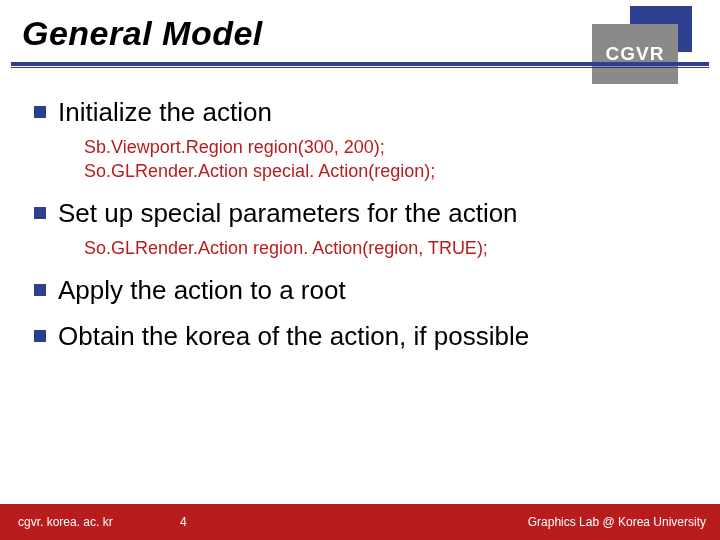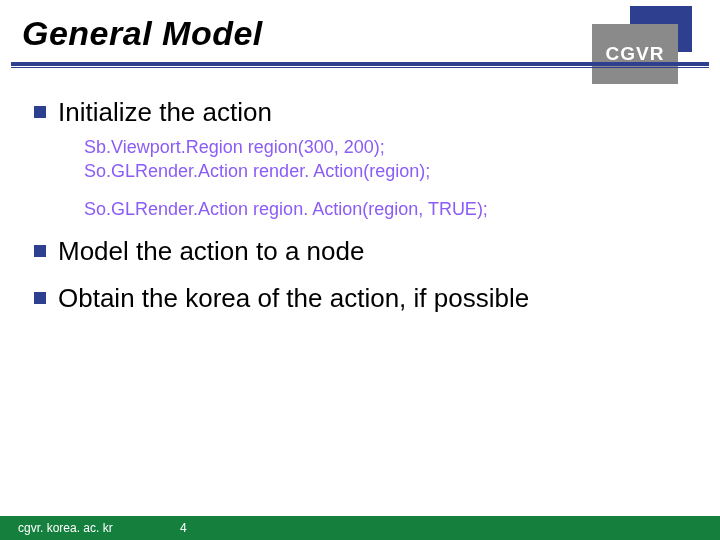--- a/index.html
+++ b/index.html
@@ -36,25 +36,25 @@
   .content { position: absolute; left: 34px; right: 30px; top: 96px; }
   .item { margin-bottom: 14px; }
   .lvl1 { display: flex; align-items: baseline; }
   .bullet1 {
     width: 12px; height: 12px; background: #2f3f8f;
     flex: 0 0 12px; margin-right: 12px; margin-top: 8px;
     align-self: flex-start; position: relative; top: 2px;
   }
   .lvl1-text { font-size: 26px; color: #000; line-height: 1.25; }
   .sub { margin-left: 50px; margin-top: 6px; }
-  .sub-line { font-size: 18px; color: #8b5cf6; line-height: 1.35; }
+  .sub-line { font-size: 18px; color: #b91c1c; line-height: 1.35; }
 
   .footer {
-    position: absolute; left: 0; right: 0; bottom: 0; height: 24px;
-    background: #15803d; color: #fff;
+    position: absolute; left: 0; right: 0; bottom: 0; height: 36px;
+    background: #b91c1c; color: #fff;
     display: flex; align-items: center;
     font-size: 12px;
   }
   .foot-left { margin-left: 18px; }
   .foot-center { position: absolute; left: 50%; transform: translateX(-180px); }
   .foot-right { margin-left: auto; margin-right: 14px; }
 </style>
 </head>
 <body>
 
@@ -70,44 +70,49 @@
 
   <div class="content">
 
     <div class="item">
       <div class="lvl1">
         <div class="bullet1"></div>
         <div class="lvl1-text">Initialize the action</div>
       </div>
       <div class="sub">
         <div class="sub-line">Sb.Viewport.Region region(300, 200);</div>
-        <div class="sub-line">So.GLRender.Action render. Action(region);</div>
+        <div class="sub-line">So.GLRender.Action special. Action(region);</div>
       </div>
     </div>
 
     <div class="item">
+      <div class="lvl1">
+        <div class="bullet1"></div>
+        <div class="lvl1-text">Set up special parameters for the action</div>
+      </div>
       <div class="sub">
         <div class="sub-line">So.GLRender.Action region. Action(region, TRUE);</div>
       </div>
     </div>
 
     <div class="item">
       <div class="lvl1">
         <div class="bullet1"></div>
-        <div class="lvl1-text">Model the action to a node</div>
+        <div class="lvl1-text">Apply the action to a root</div>
       </div>
     </div>
 
     <div class="item">
       <div class="lvl1">
         <div class="bullet1"></div>
         <div class="lvl1-text">Obtain the korea of the action, if possible</div>
       </div>
     </div>
 
   </div>
 
   <div class="footer">
     <div class="foot-left">cgvr. korea. ac. kr</div>
     <div class="foot-center">4</div>
+    <div class="foot-right">Graphics Lab @ Korea University</div>
   </div>
 
 </div>
 
 </body></html>

